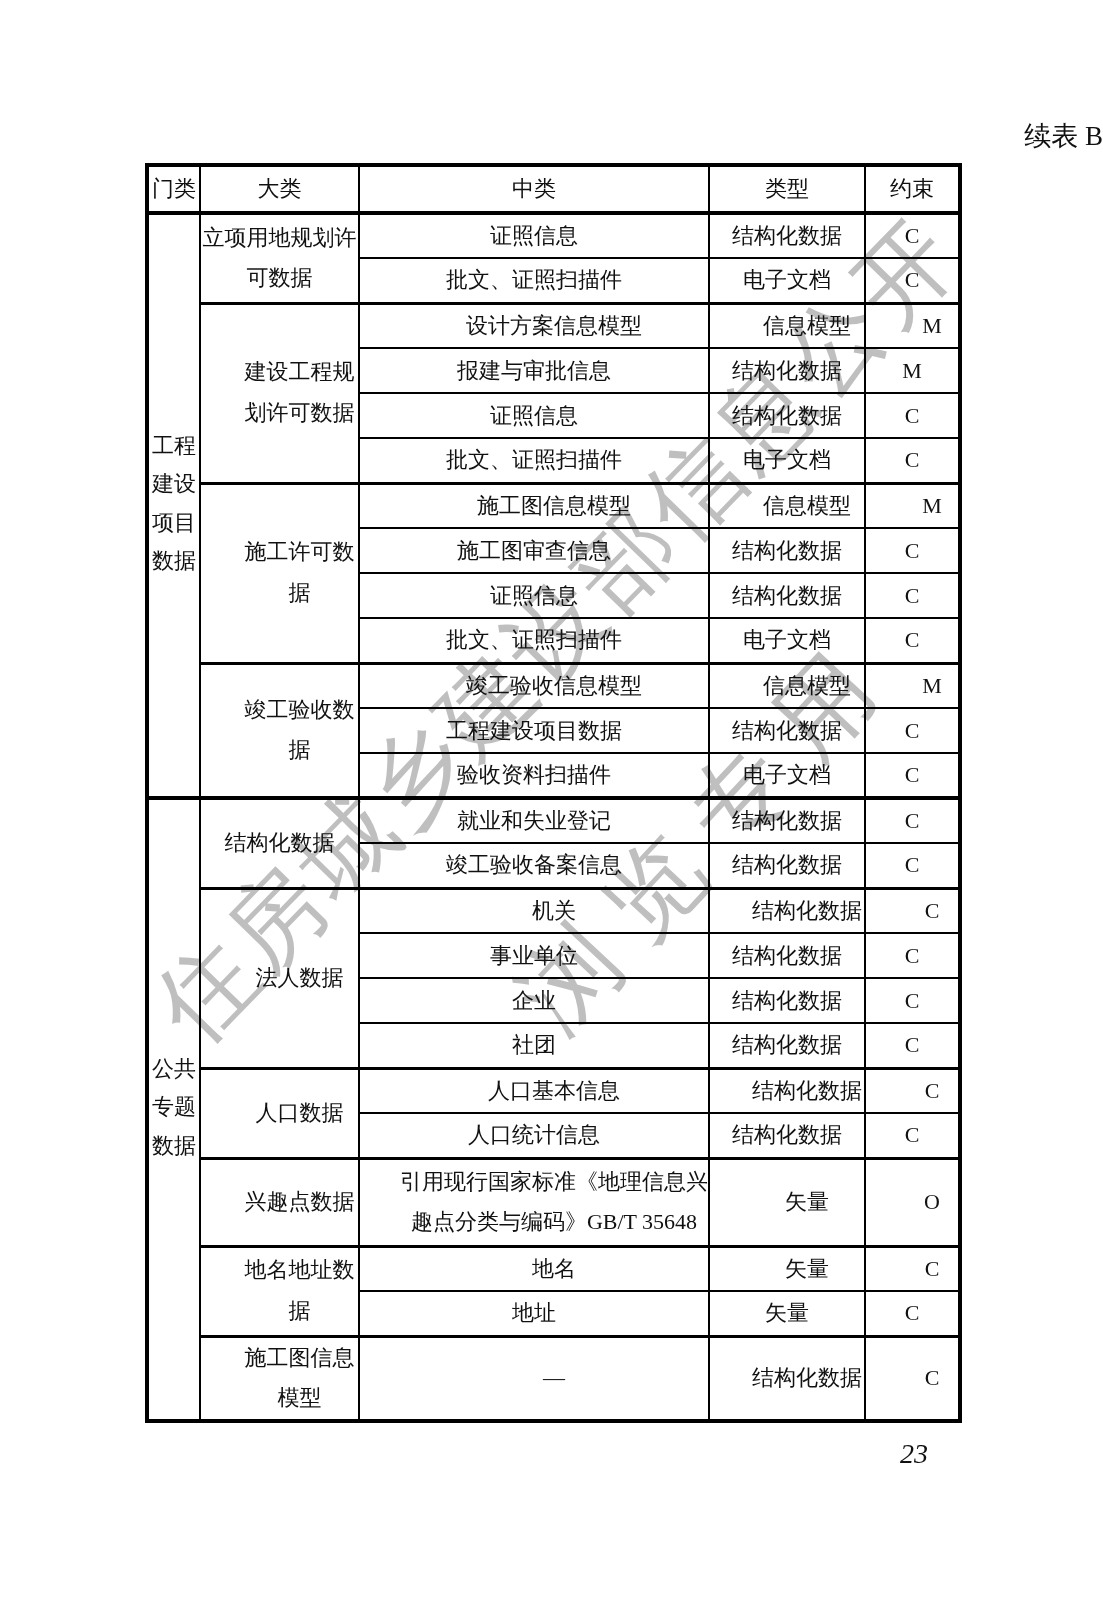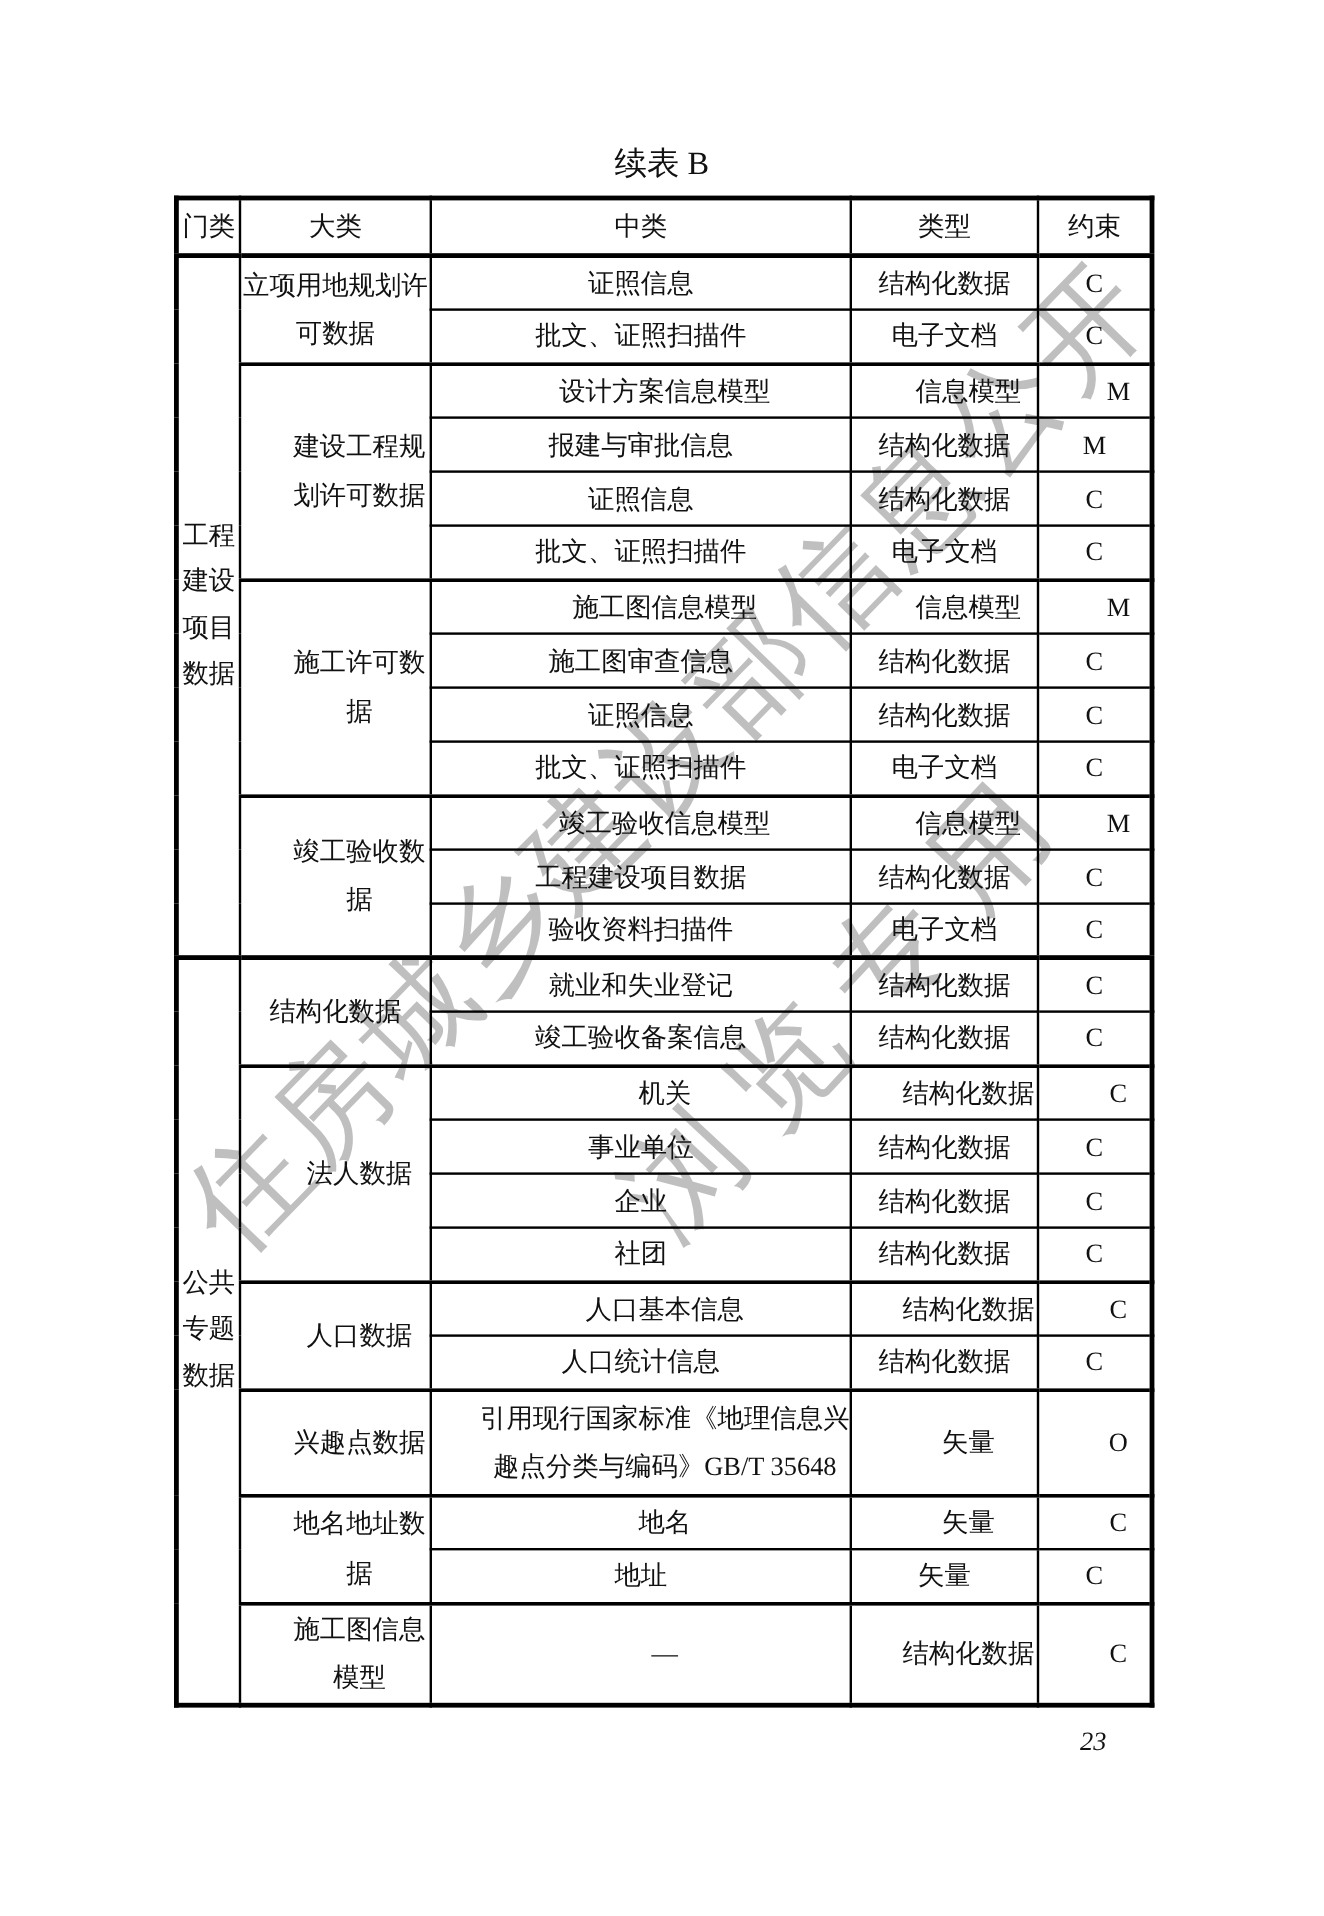--- a/index.html
+++ b/index.html
@@ -29,21 +29,21 @@
   }
   .wm2{
     left:707px;top:833px;
     transform:translate(-50%,-50%) rotate(-47deg);
     letter-spacing:28px;
   }
   
   .doc-title{
     position:absolute;
     left:0;top:118px;width:1103px;
-    text-align:center;
+    text-align:right;
     font-size:27px;
     z-index:1;
   }
   
   table.cls{
     position:absolute;
     left:145px;top:163px;
     z-index:1;
     border-collapse:collapse;
     table-layout:fixed;
@@ -67,21 +67,21 @@
   .cls tr.tall{height:88px;margin-top:28px;}
   .cls tr.group-start td{border-top:3px solid #000;padding-left:40px;}
   .cls tr.section-start td{border-top:4px solid #000;}
   .cat-cell{line-height:1.75;padding:0 2px;font-family:Liberation Mono, monospace;}
   .major-cell{line-height:1.85;padding:0 9px;}
   .middle-long{line-height:1.8;padding:0 20px;}
   
   .page-num{
     position:absolute;
     left:900px;top:1438px;
-    font-size:22px;
+    font-size:28px;
     font-style:italic;
     z-index:1;
   }
 </style>
 </head>
 <body>
 
 <div class="wm wm1">住房城乡建设部信息公开</div>
 <div class="wm wm2">浏览专用</div>
 

